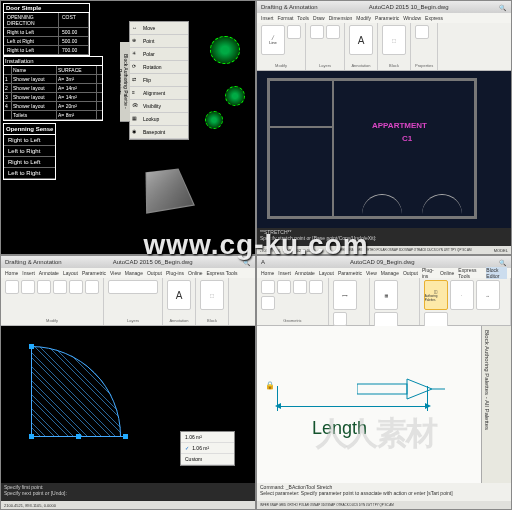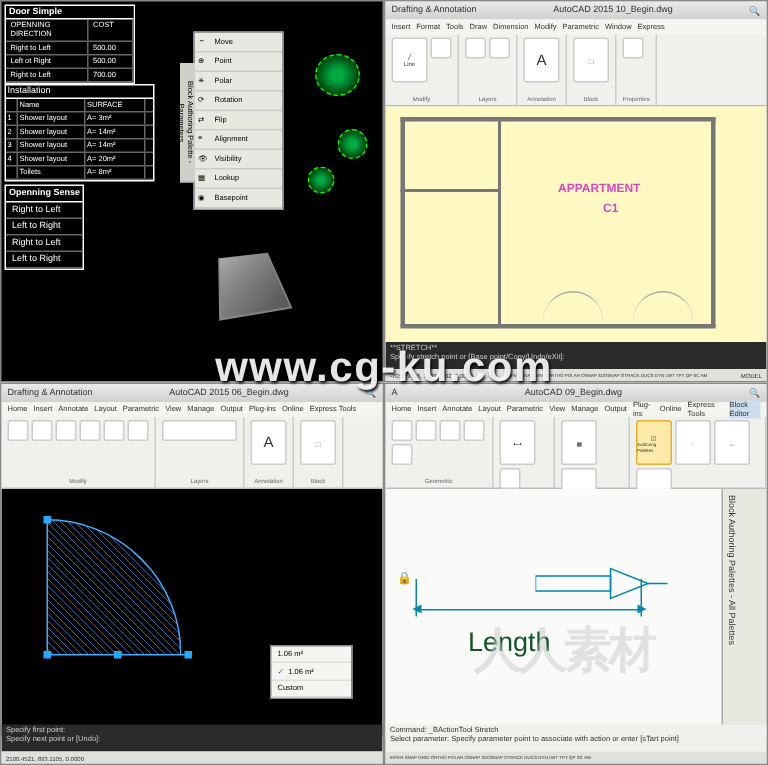--- a/index.html
+++ b/index.html
@@ -37,21 +37,21 @@
 .tr { background: #fff; }
 .titlebar { height: 12px; background: linear-gradient(#eaeaea,#d0d0d0); display: flex; align-items: center; font-size: 6px; color: #333; padding: 0 4px; justify-content: space-between; }
 .titlebar .center { flex: 1; text-align: center; }
 .menubar { height: 10px; background: #f4f4f0; display: flex; gap: 4px; padding: 0 4px; font-size: 5px; color: #333; align-items: center; }
 .ribbon { height: 48px; background: #f0f0ec; border-bottom: 1px solid #bbb; display: flex; font-size: 5px; color: #333; }
 .ribbon .group { border-right: 1px solid #ccc; padding: 2px 4px; display: flex; flex-direction: column; justify-content: space-between; }
 .ribbon .group .label { font-size: 4px; color: #666; text-align: center; }
 .ribbon .btns { display: flex; gap: 2px; flex-wrap: wrap; }
 .ribbon .btn { width: 14px; height: 14px; background: #fff; border: 1px solid #ccc; border-radius: 2px; }
 .ribbon .bigbtn { width: 24px; height: 30px; background: #fff; border: 1px solid #ccc; border-radius: 2px; display:flex; flex-direction:column; align-items:center; justify-content:center; font-size:4px; }
-.drawing-tr { position: absolute; left: 0; top: 70px; right: 0; bottom: 18px; background: #fef9c3; padding-left: 28px; }
+.drawing-tr { position: absolute; left: 0; top: 70px; right: 0; bottom: 18px; background: #0f172a; padding-left: 28px; }
 .cmdline { position: absolute; left: 0; right: 0; bottom: 8px; height: 18px; background: #2a2a2a; color: #ccc; font-size: 5px; padding: 1px 3px; line-height: 6px; }
 .statusbar { position: absolute; left: 0; right: 0; bottom: 0; height: 8px; background: #e0e0dc; font-size: 4px; color: #333; padding: 0 3px; display:flex; justify-content:space-between; align-items:center;}
 .floor { position: absolute; inset: 5px; }
 .wall { position: absolute; background: #777; }
 .room-label { position: absolute; color: #d946c4; font-size: 8px; font-weight: bold; }
 .door-arc { position: absolute; border: 1px solid #aaa; border-radius: 50%; }
 
 
 .bl { background: #fff; }
 .drawing-bl { position: absolute; left: 0; top: 70px; right: 0; bottom: 18px; background: #000; }

